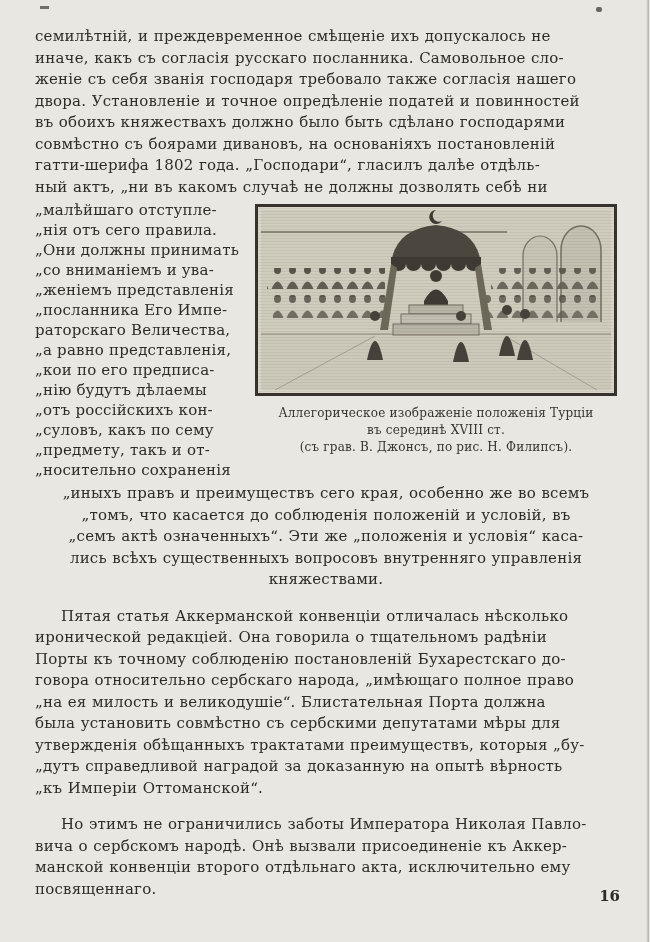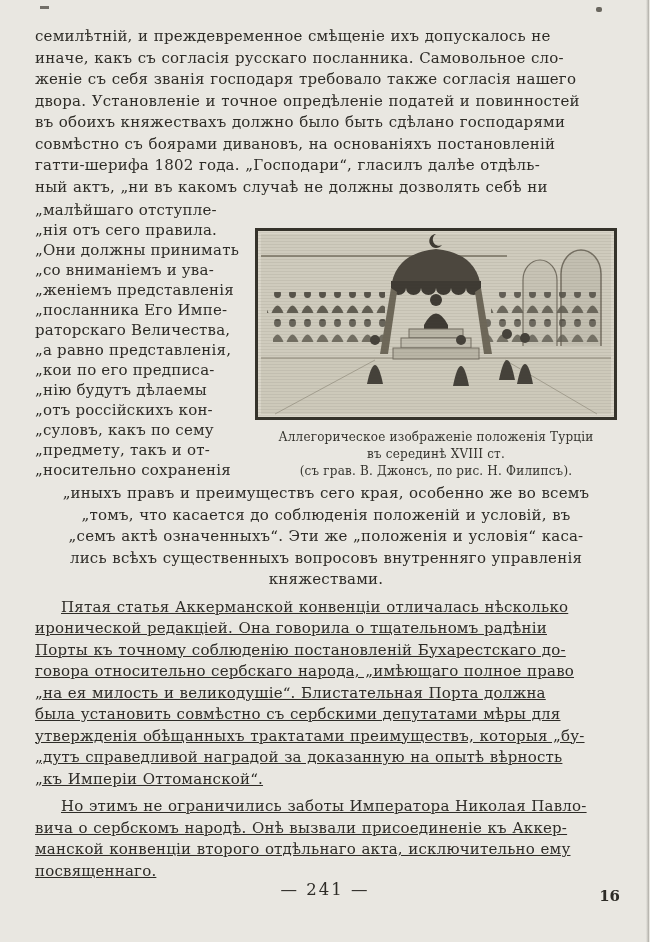--- a/index.html
+++ b/index.html
@@ -18,22 +18,22 @@
   }
   .lines { white-space: pre-line; }
   .para {
     font-size: 15px;
     line-height: 21.5px;
     letter-spacing: 0.2px;
     word-spacing: 0.5px;
   }
   .indent { text-indent: 26px; }
   .mt3 { margin-top: 3px; text-align: center; }
-  .mt5 { margin-top: 6px; text-decoration: underline; }
-  .middle { display: flex; margin-top: 2px; align-items: flex-end; }
+  .mt5 { margin-top: 15px; }
+  .middle { display: flex; margin-top: 2px; }
   .wrapcol {
     flex: 0 0 212px;
     width: 212px;
     font-size: 15px;
     line-height: 20px;
     letter-spacing: 0.2px;
   }
   .figure { flex: 1 1 auto; margin: 4px 0 0 8px; }
   .figure svg { display: block; width: 362px; height: 192px; }
   .caption {
@@ -181,17 +181,16 @@
 была установить совмѣстно съ сербскими депутатами мѣры для
 утвержденія обѣщанныхъ трактатами преимуществъ, которыя „бу-
 „дутъ справедливой наградой за доказанную на опытѣ вѣрность
 „къ Имперіи Оттоманской“.</div>
 
   <div class="para lines indent mt5">Но этимъ не ограничились заботы Императора Николая Павло-
 вича о сербскомъ народѣ. Онѣ вызвали присоединеніе къ Аккер-
 манской конвенціи второго отдѣльнаго акта, исключительно ему
 посвященнаго.</div>
 
-  <div class="footer-num">— 241 —</div>
 
   <div class="sig">16</div>
 
 </div>
 
 </body></html>

